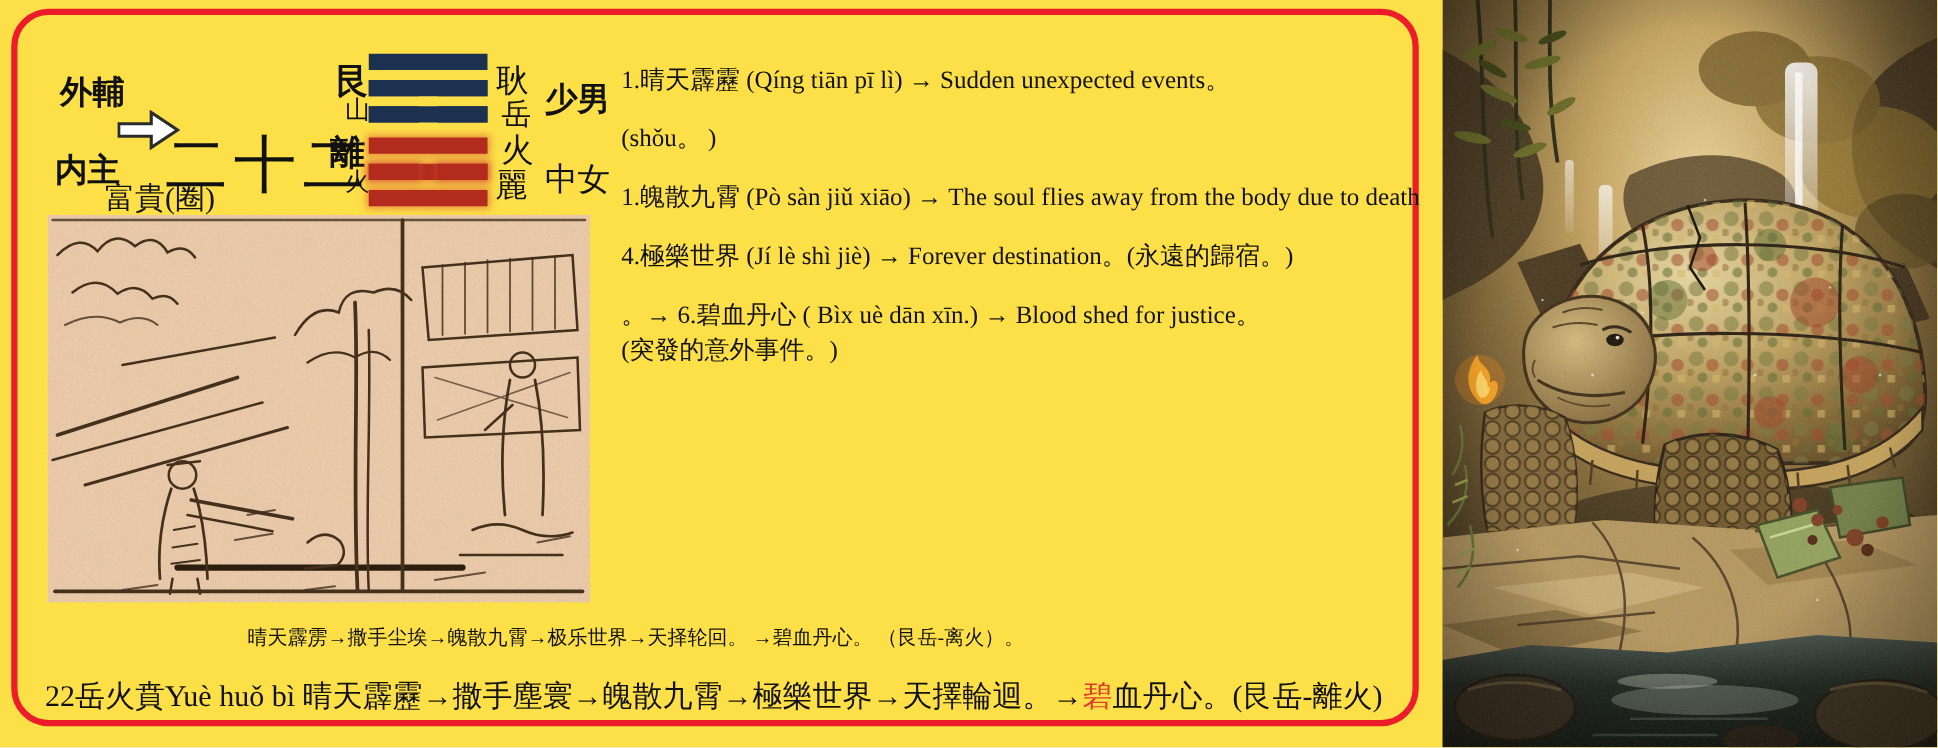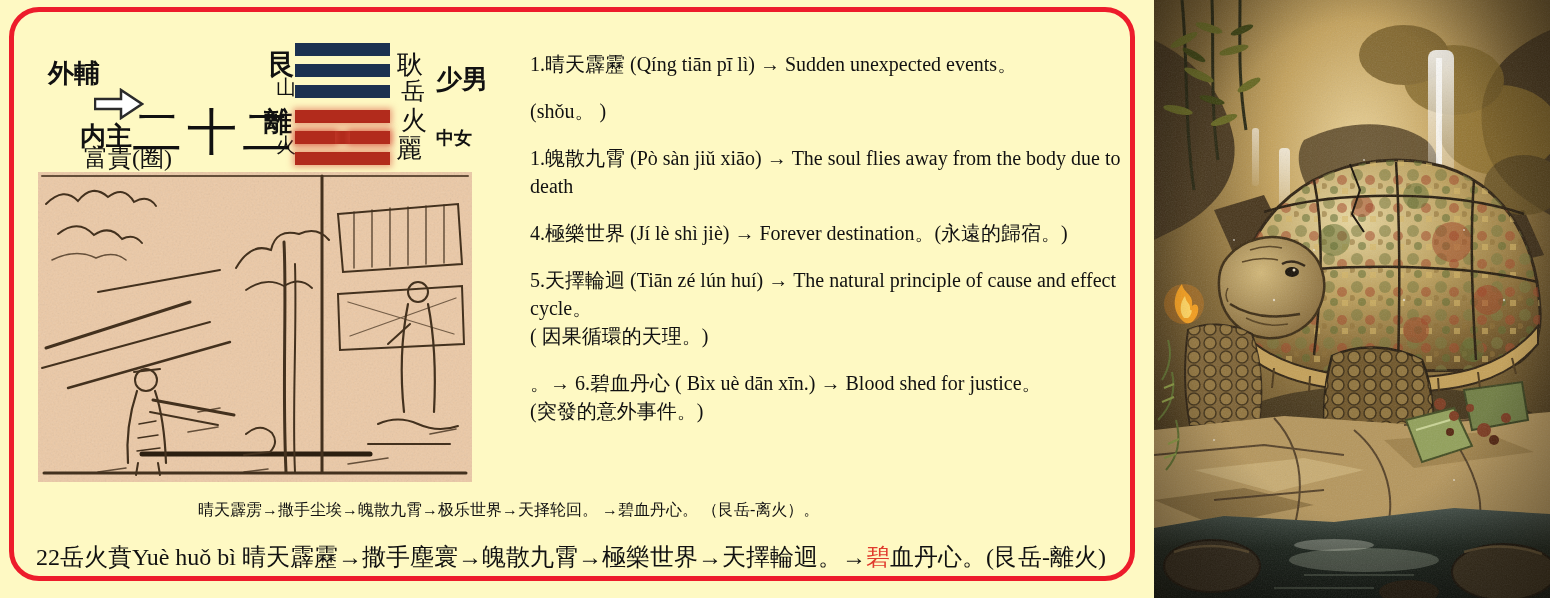--- a/index.html
+++ b/index.html
@@ -1,23 +1,23 @@
 <!DOCTYPE html>
 <html><head>
 <meta charset="utf-8">
 <style>
   html,body{margin:0;padding:0;background:#fff;}
-  .stage{position:relative;width:1550px;height:598px;background:#fef9c3;overflow:hidden;
+  .stage{position:relative;width:1550px;height:598px;background:#fde047;overflow:hidden;
          font-family:"Liberation Serif","DejaVu Serif",serif;color:#111;}
   .abs{position:absolute;}
   
   .red-box{left:9px;top:7px;width:1126px;height:574px;border:5px solid #ed1c2b;border-radius:30px;box-sizing:border-box;}
   
   .lbl-outer{left:48px;top:56px;font-size:26px;font-weight:700;}
-  .lbl-inner{left:44px;top:119px;font-size:26px;font-weight:700;margin-left:36px;}
+  .lbl-inner{left:44px;top:119px;font-size:26px;font-weight:700;}
   .arrow-ic{left:94px;top:88px;width:50px;height:32px;}
   .gua-name{left:202px;top:50px;font-size:44px;letter-spacing:14px;}
   .gua-num{left:132px;top:99px;font-size:50px;letter-spacing:5px;}
   .gua-meaning{left:84px;top:142px;font-size:24px;}
   
   .tg-l1{left:268px;top:46px;font-size:28px;font-weight:700;}
   .tg-l1s{left:276px;top:74px;font-size:20px;}
   .tg-l2{left:264px;top:103px;font-size:28px;font-weight:700;}
   .tg-l2s{left:276px;top:132px;font-size:20px;}
   .bars{left:295px;top:43px;width:95px;}
@@ -26,24 +26,24 @@
   .bar.broken{display:flex;justify-content:space-between;}
   .bar.broken span{display:block;width:40px;height:13px;}
   .navy, .navy span{background:#1c3150;}
   .red,  .red span {background:#b22b1c;box-shadow:0 0 6px 2px rgba(214,72,56,.5);}
   .tg-gap{height:4px;}
   .tg-r1{left:397px;top:47px;font-size:26px;}
   .tg-r1s{left:401px;top:75px;font-size:24px;}
   .fam-top{left:436px;top:62px;font-size:26px;font-weight:700;}
   .tg-r2{left:401px;top:103px;font-size:26px;}
   .tg-r2s{left:396px;top:131px;font-size:26px;}
-  .fam-bot{left:436px;top:126px;font-size:18px;font-weight:700;}
+  .fam-bot{left:436px;top:126px;font-size:26px;font-weight:400;}
   
   .idioms{left:497px;top:50px;width:648px;font-size:20px;line-height:28px;}
-  .idiom{margin-bottom:19px;margin-left:33px;}
+  .idiom{margin-bottom:19px;}
   
   .woodcut{left:38px;top:172px;width:434px;height:310px;}
   
   .foot-a{left:198px;top:500px;font-size:16px;white-space:nowrap;}
   .foot-b{left:36px;top:541px;font-size:24px;white-space:nowrap;}
   .foot-b .redchar{color:#e03b2d;}
   
   .torto{left:1154px;top:0px;width:396px;height:598px;}
 </style>
 </head>
@@ -97,24 +97,20 @@
       <div>1.晴天霹靂 (Qíng tiān pī lì) → Sudden unexpected events。</div>
     </div>
     <div class="idiom">
       <div>(shǒu。 )</div>
     </div>
     <div class="idiom">
       <div>1.魄散九霄 (Pò sàn jiǔ xiāo) → The soul flies away from the body due to death</div>
     </div>
     <div class="idiom">
       <div>4.極樂世界 (Jí lè shì jiè) → Forever destination。(永遠的歸宿。)</div>
-    </div>
-    <div class="idiom">
-      <div>5.天擇輪迴 (Tiān zé lún huí) → The natural principle of cause and effect cycle。</div>
-      <div>( 因果循環的天理。)</div>
     </div>
     <div class="idiom">
       <div>。→ 6.碧血丹心 ( Bìx uè dān xīn.) → Blood shed for justice。</div>
       <div>(突發的意外事件。)</div>
     </div>
   </div>
 
   <svg class="abs woodcut" viewBox="0 0 434 310">
     <defs>
       <filter id="wgrain" x="0" y="0" width="100%" height="100%">

